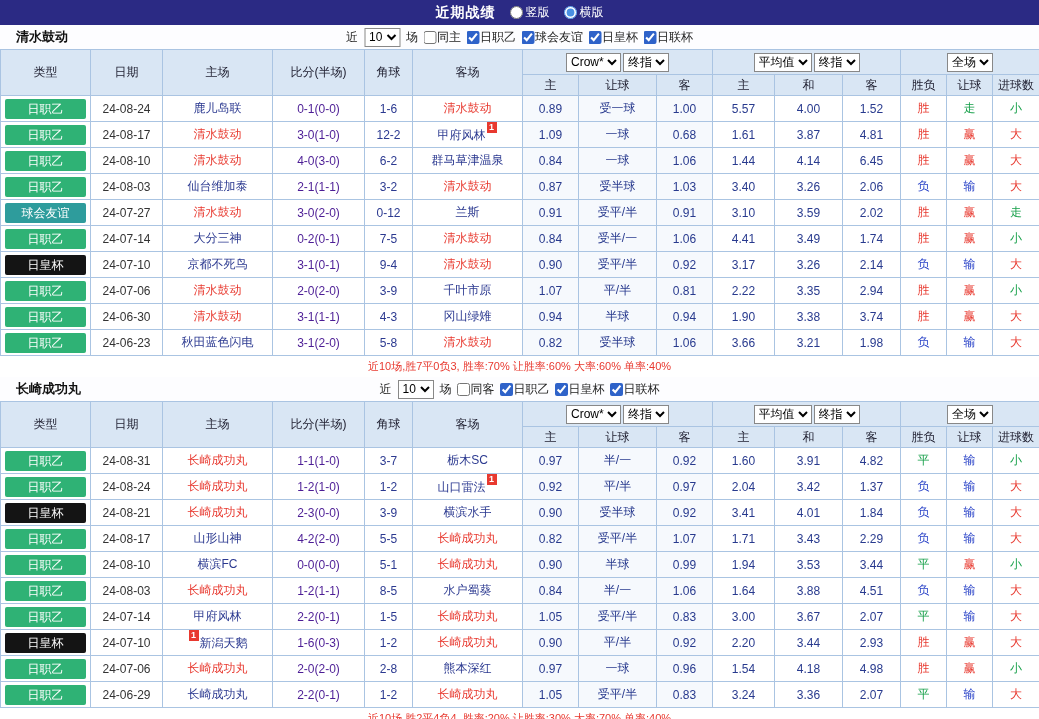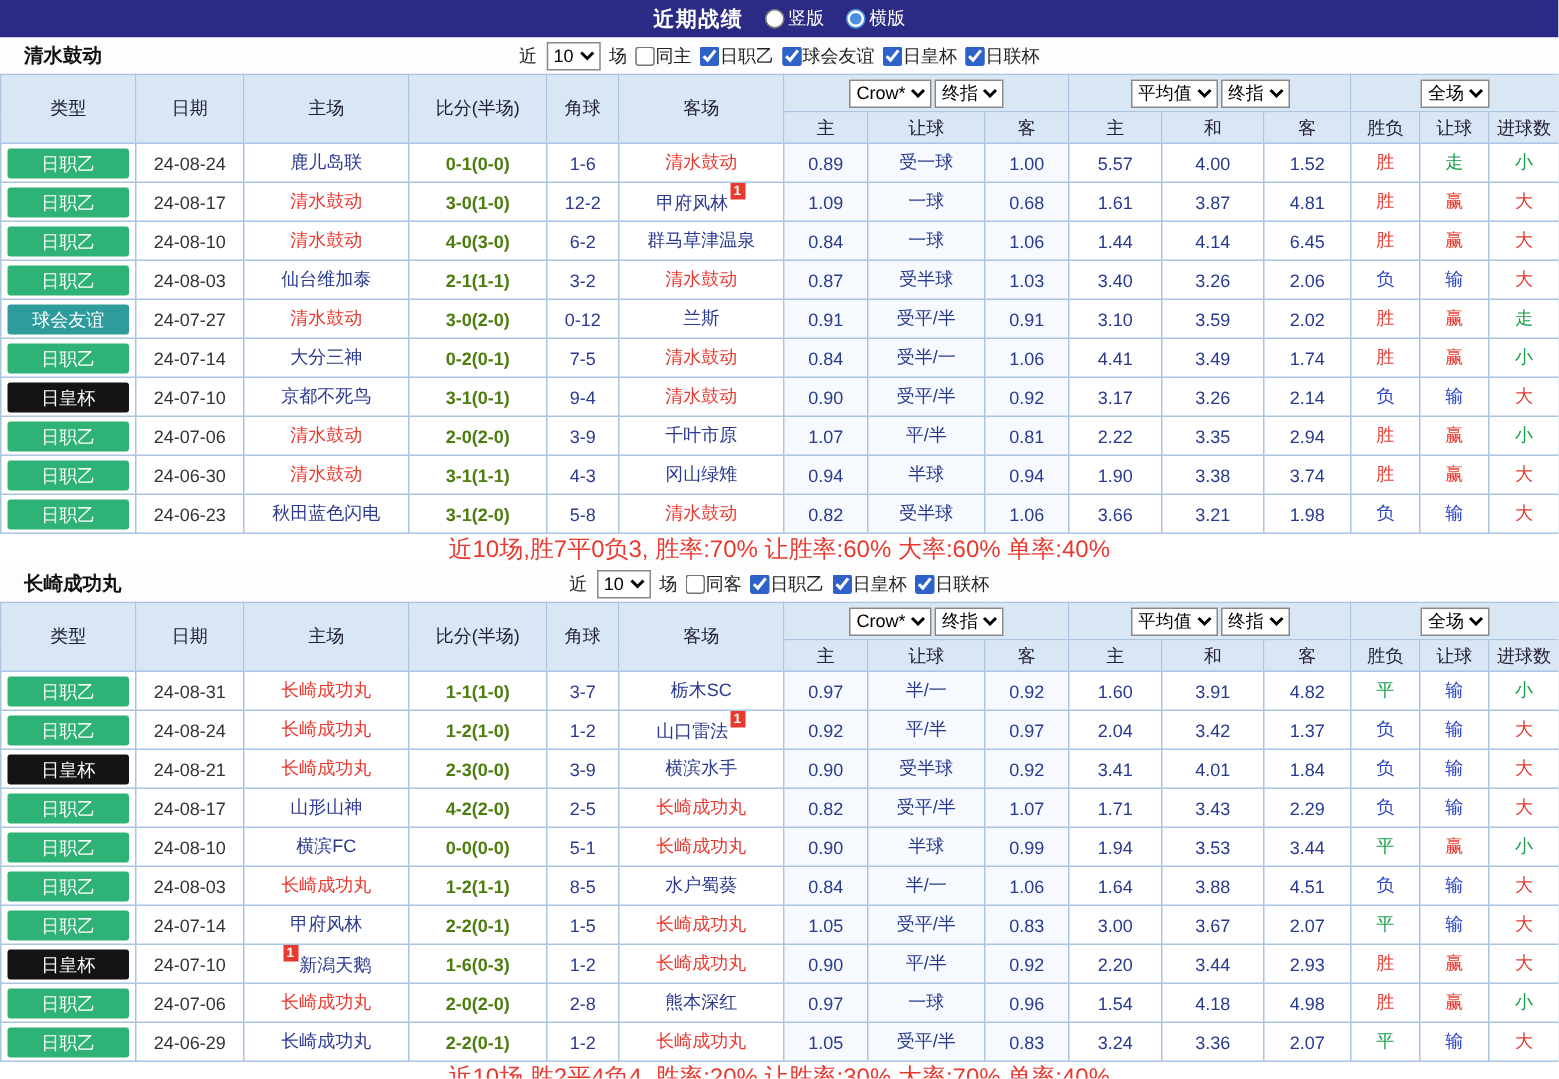--- a/index.html
+++ b/index.html
@@ -24,29 +24,29 @@
   
   table.grid{border-collapse:collapse;table-layout:fixed;width:1039px;}
   .grid th,.grid td{border:1px solid #aac4e2;text-align:center;overflow:hidden;white-space:nowrap;padding:0;}
   .grid thead th{background:#d9e6f4;font-weight:normal;color:#223;font-size:12px;}
   .grid thead tr:first-child th{height:24px;}
   .grid thead tr:last-child th{height:20px;}
   .grid tbody td{height:25px;background:#fff;font-size:12px;}
   td.odds-cell{color:#283a8e;}
   td.odds-cell.crown{background:#f6f9fd;}
   td.date-cell{color:#333;}
-  td.score-cell{color:#4d7c0f;font-weight:bold;}
+  td.score-cell{color:#4c1d95;}
   td.corner-cell{color:#2b3990;}
   td.type-cell{background:#fff;}
   .badge{display:block;margin:2px 4px;line-height:20px;border-radius:2px;color:#fff;}
   .team{color:#2b3990;}
   .team.focal{color:#e8392f;}
   .redcard{display:inline-block;background:#e8392f;color:#fff;font-size:9px;font-weight:bold;
     line-height:11px;min-width:8px;padding:0 1px;margin:0 1px;position:relative;top:-4px;}
-  .summary{height:21px;line-height:21px;text-align:center;color:#e8392f;font-size:16px;}
+  .summary{height:21px;line-height:21px;text-align:center;color:#e8392f;font-size:11px;}
 </style>
 </head>
 <body>
 
 <div class="topbar">
   <span class="title">近期战绩</span>
   <label>
     <input type="radio" name="layout" style="">
     <span>竖版</span>
   </label>
@@ -448,21 +448,21 @@
             <td class="result-cell" style="color: rgb(43, 68, 200);">输</td>
             <td class="result-cell" style="color: rgb(232, 57, 47);">大</td>
           </tr>
           <tr>
             <td class="type-cell">
               <span class="badge" style="background: rgb(47, 178, 117);">日职乙</span>
             </td>
             <td class="date-cell">24-08-17</td>
             <td class="team-cell"><span class="team">山形山神</span></td>
             <td class="score-cell">4-2(2-0)</td>
-            <td class="corner-cell">2-5</td>
+            <td class="corner-cell">5-5</td>
             <td class="team-cell"><span class="team focal">长崎成功丸</span></td>
             <td class="odds-cell crown">0.82</td>
             <td class="odds-cell crown">受平/半</td>
             <td class="odds-cell crown">1.07</td>
             <td class="odds-cell">1.71</td>
             <td class="odds-cell">3.43</td>
             <td class="odds-cell">2.29</td>
             <td class="result-cell" style="color: rgb(43, 68, 200);">负</td>
             <td class="result-cell" style="color: rgb(43, 68, 200);">输</td>
             <td class="result-cell" style="color: rgb(232, 57, 47);">大</td>

